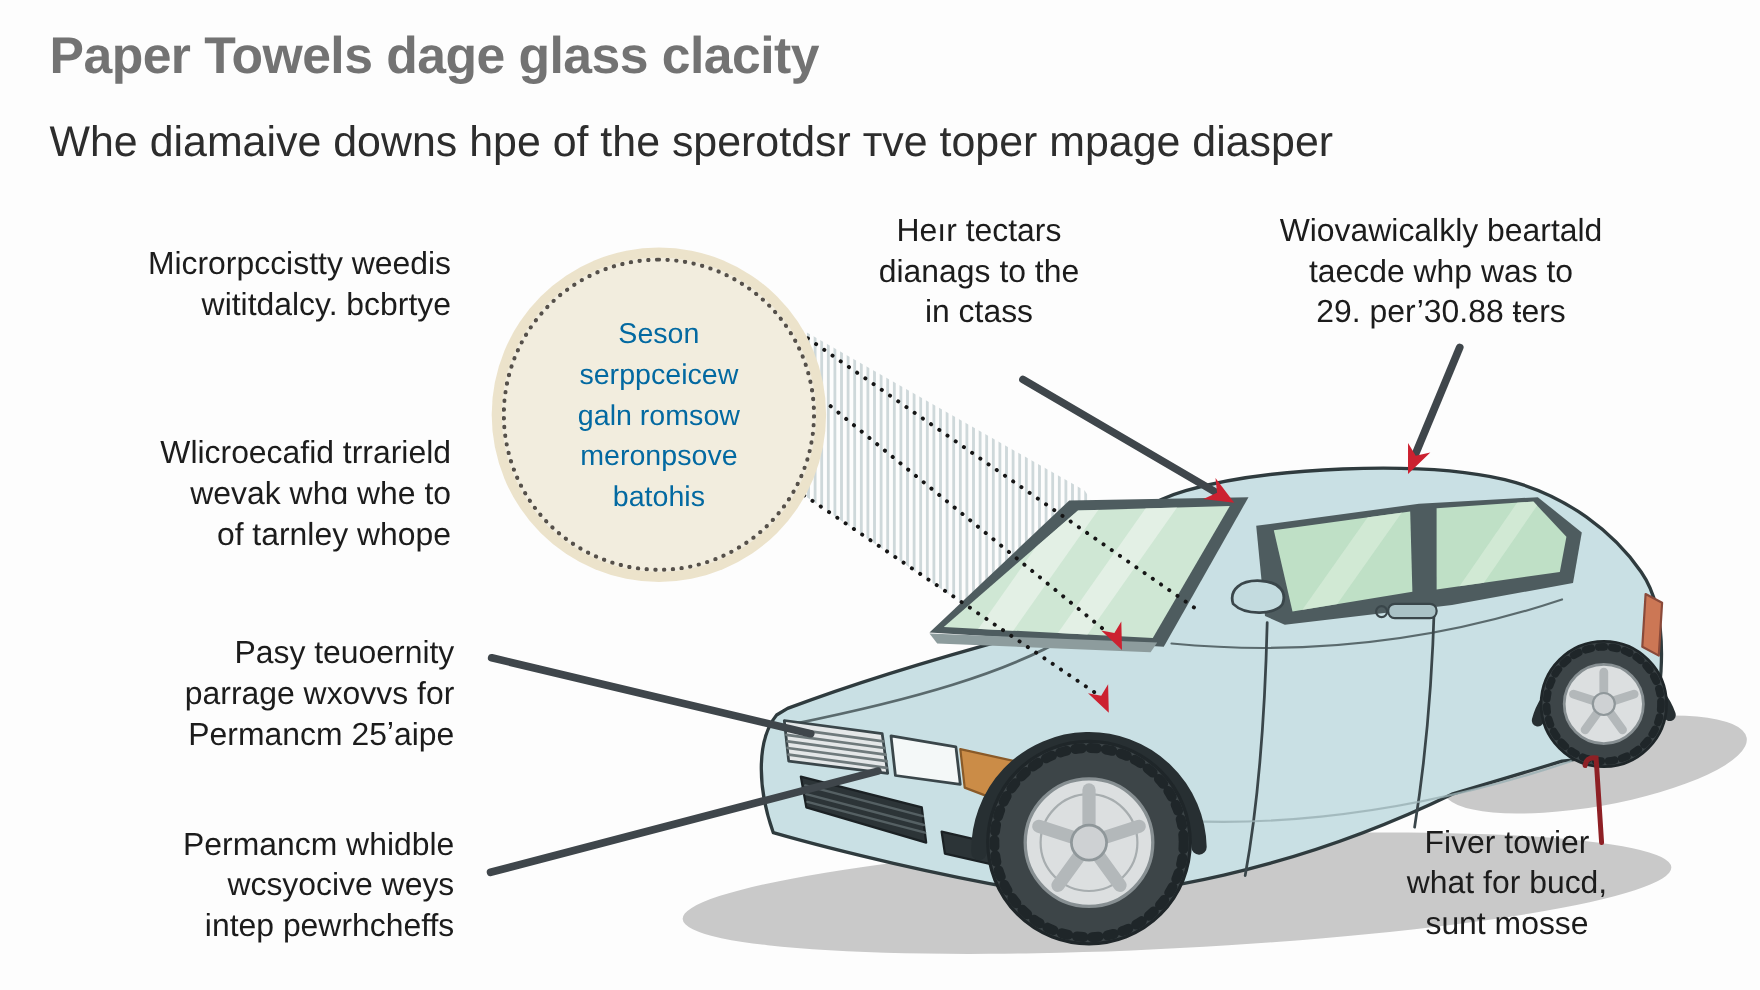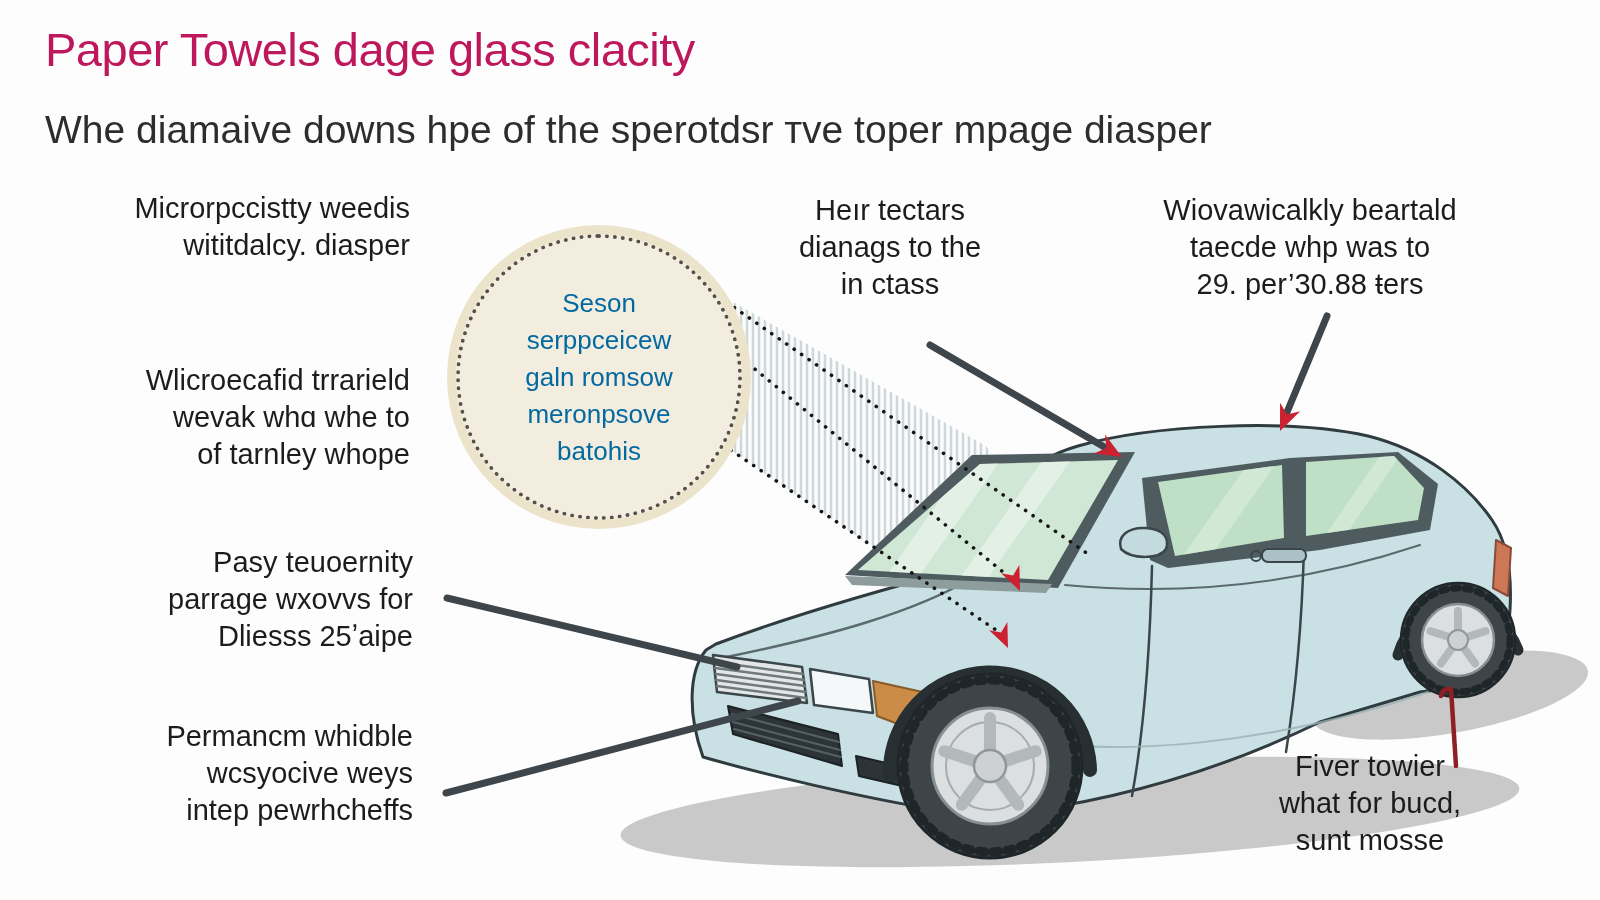--- a/index.html
+++ b/index.html
@@ -1,22 +1,22 @@
 <!DOCTYPE html>
 <html><head>
 <meta charset="utf-8">
 <style>
   html,body{margin:0;padding:0;background:#e8e8e8;}
   #stage{position:relative;width:1600px;height:900px;background:#fdfdfd;overflow:hidden;
          font-family:"Liberation Sans", sans-serif;color:#1e1e1e;}
   #carSvg{position:absolute;left:0;top:0;width:1600px;height:900px;}
-  .title{position:absolute;left:45px;top:22px;font-size:47px;font-weight:400;color:#be185d;letter-spacing:-0.5px;}
+  .title{position:absolute;left:45px;top:22px;font-size:47px;font-weight:700;color:#737373;letter-spacing:-0.5px;}
   .subtitle{position:absolute;left:45px;top:108px;font-size:39px;font-weight:400;color:#2d2d2d;letter-spacing:0px;}
   .ann{position:absolute;font-size:29px;line-height:37px;color:#1c1c1c;}
-  .ann.right{text-align:right;}
+  .ann.right{text-align:right;margin-top:32px;}
   .ann.center{text-align:center;}
   .circle{position:absolute;left:456px;top:234px;width:278px;height:278px;border-radius:50%;
           background:#f2edde;border:4px dotted #55504a;box-shadow:0 0 0 9px #ece3cb;
           display:flex;align-items:center;justify-content:center;}
   .circle-text{text-align:center;font-size:26px;line-height:37px;color:#0369a1;}
 </style>
 </head>
 <body>
 
 <div id="stage">
@@ -164,31 +164,31 @@
     </g>
 
     <path d="M 1441,696 Q 1442,688 1451,689 L 1456,766" fill="none" stroke="#8e2025" stroke-width="4.5" stroke-linecap="round"></path>
   </svg>
 
   <div class="title">Paper Towels dage glass clacity</div>
   <div class="subtitle">Whe diamaive downs hpe of the sperotdsr тve toper mpage diasper</div>
 
   <div class="ann right" style="left:38px;top:190px;width:372px">
     <div>Microrpccistty weedis</div>
-    <div>wititdalcy. diasper</div>
+    <div>wititdalcy. bcbrtye</div>
   </div>
   <div class="ann right" style="left:38px;top:362px;width:372px">
     <div>Wlicroecafid trrarield</div>
     <div>wevak whɑ whe to</div>
     <div>of tarnley whope</div>
   </div>
   <div class="ann right" style="left:38px;top:544px;width:375px">
     <div>Pasy teuoernity</div>
     <div>parrage wxovvs for</div>
-    <div>Dliesss 25ʼaipe</div>
+    <div>Permancm 25ʼaipe</div>
   </div>
   <div class="ann right" style="left:38px;top:718px;width:375px">
     <div>Permancm whidble</div>
     <div>wcsyocive weys</div>
     <div>intep pewrhcheffs</div>
   </div>
 
   <div class="circle">
     <div class="circle-text">
       <div>Seson</div>

